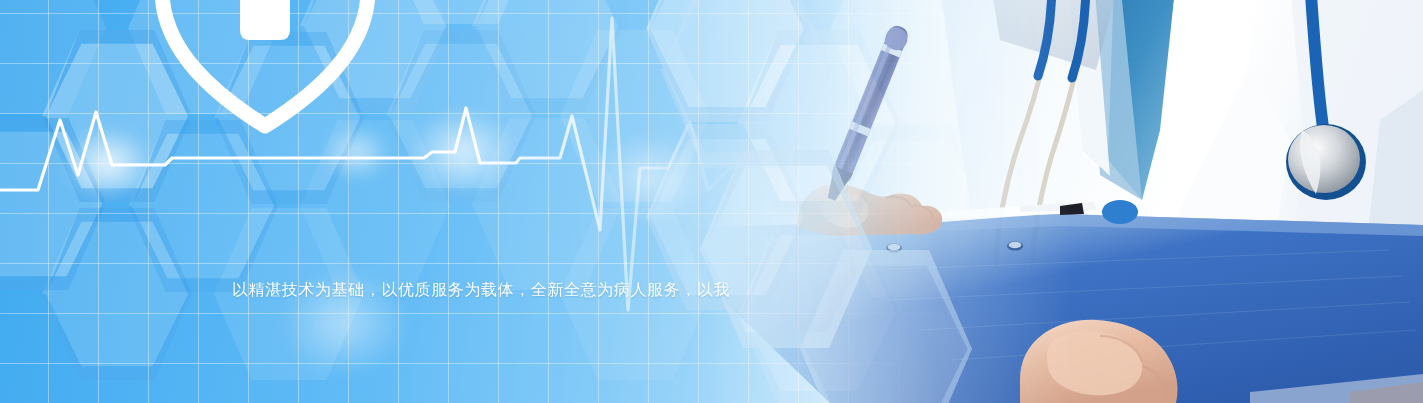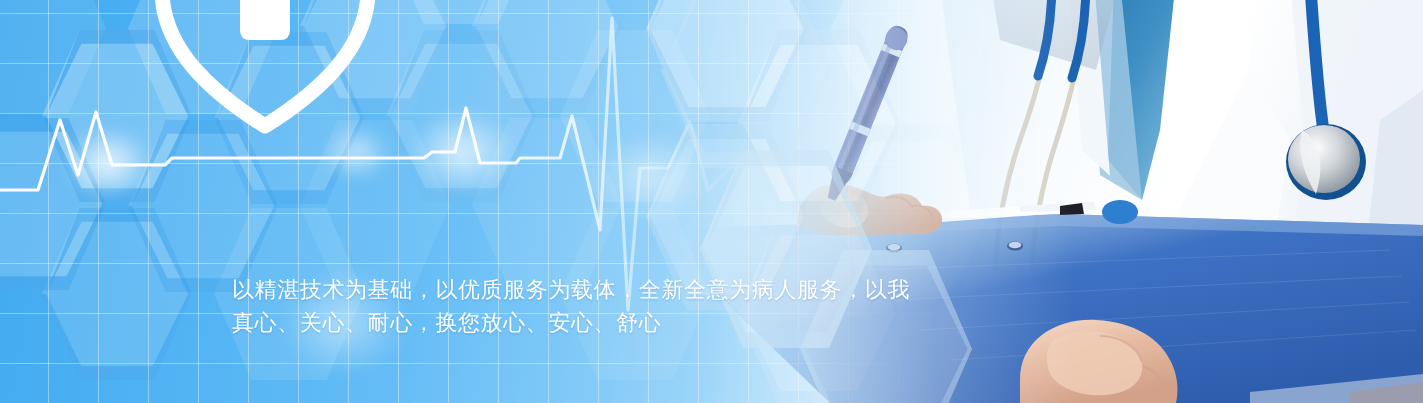--- a/index.html
+++ b/index.html
@@ -58,21 +58,21 @@
 
   
   #headline{
     position:absolute;left:231px;top:196px;
     font-size:55px;line-height:60px;font-weight:bold;
     color:#ffffff;letter-spacing:1px;white-space:nowrap;
     text-shadow:0 1px 3px rgba(25,95,165,.30);
   }
   .sub{
     position:absolute;left:232px;
-    font-size:22px;line-height:17px;color:#ffffff;
+    font-size:16px;line-height:17px;color:#ffffff;
     letter-spacing:.6px;white-space:nowrap;
     text-shadow:0 1px 2px rgba(25,95,165,.25);
   }
   #sub1{top:281px;}
   #sub2{top:314px;}
 </style>
 </head>
 <body>
 
 <div id="banner">
@@ -294,15 +294,14 @@
 
   <div class="layer" style="pointer-events:none;">
     <div class="hex" style="left:700px;top:150px;width:172px;height:198px;background:rgba(255,255,255,.26);"></div>
     <div class="hexring" style="left:700px;top:150px;width:172px;height:198px;background:#BCDDF5;opacity:.45;"></div>
     <div class="hex" style="left:800px;top:250px;width:172px;height:198px;background:rgba(255,255,255,.18);"></div>
     <div class="hexring" style="left:800px;top:250px;width:172px;height:198px;background:#C8E3F7;opacity:.32;"></div>
     <div class="hexring" style="left:660px;top:-30px;width:172px;height:198px;background:#CFE7F8;opacity:.30;"></div>
   </div>
 
   <div class="sub" id="sub1">以精湛技术为基础，以优质服务为载体，全新全意为病人服务，以我</div>
-  <div class="sub" id="sub2">真心、关心、耐心，换您放心、安心、舒心</div>
 
 </div>
 
 </body></html>

